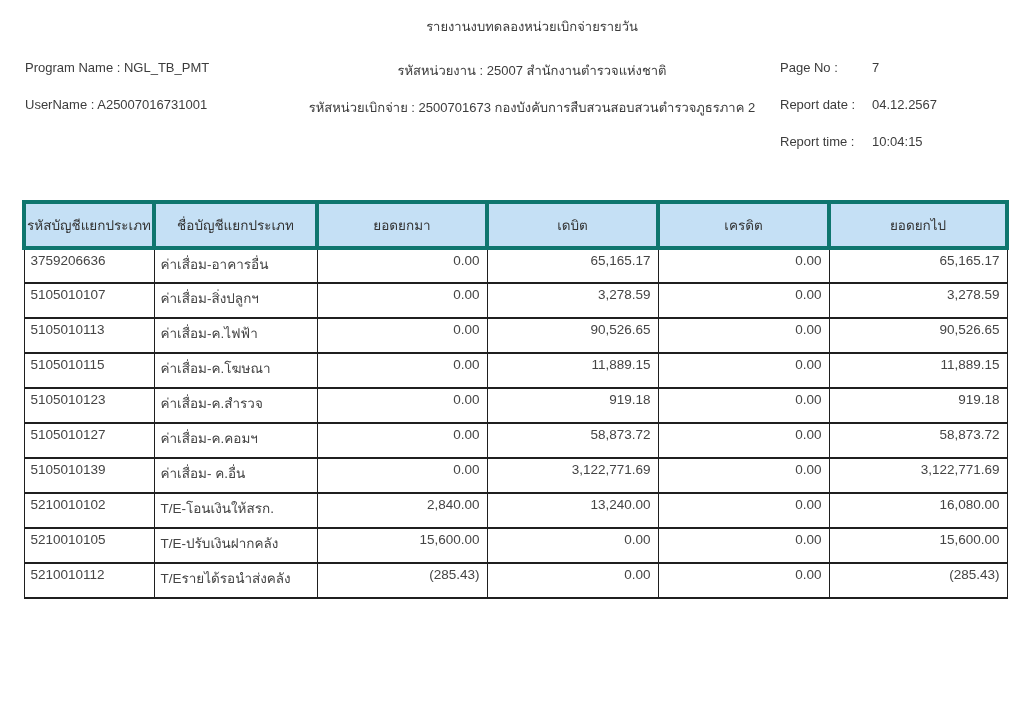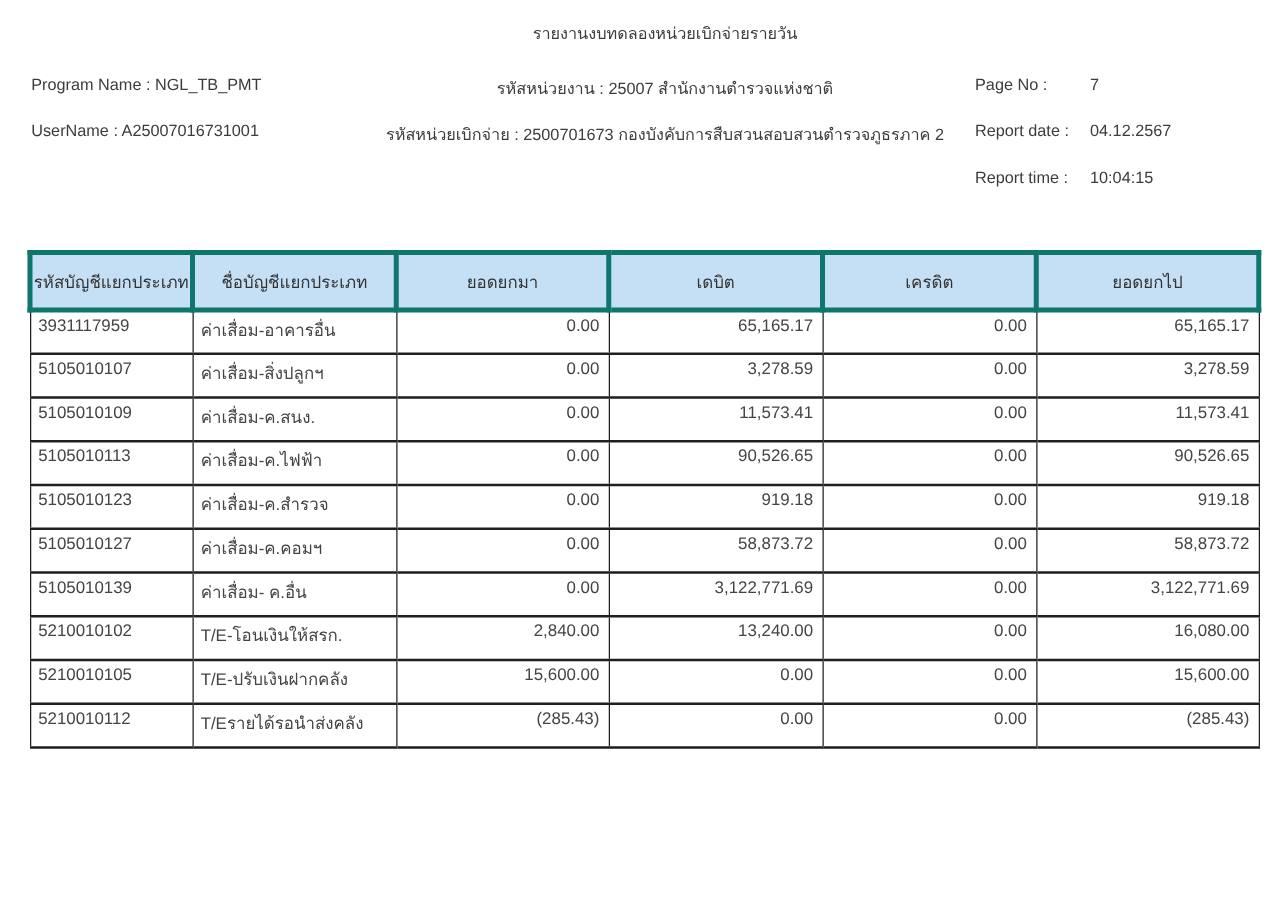--- a/index.html
+++ b/index.html
@@ -64,50 +64,50 @@
         <th>รหัสบัญชีแยกประเภท</th>
         <th>ชื่อบัญชีแยกประเภท</th>
         <th>ยอดยกมา</th>
         <th>เดบิต</th>
         <th>เครดิต</th>
         <th>ยอดยกไป</th>
       </tr>
     </thead>
     <tbody>
         <tr>
-          <td class="txt">3931117959</td>
+          <td class="txt">3759206636</td>
           <td class="txt">ค่าเสื่อม-อาคารอื่น</td>
           <td class="num">0.00</td>
           <td class="num">65,165.17</td>
           <td class="num">0.00</td>
           <td class="num">65,165.17</td>
         </tr>
         <tr>
           <td class="txt">5105010107</td>
           <td class="txt">ค่าเสื่อม-สิ่งปลูกฯ</td>
           <td class="num">0.00</td>
           <td class="num">3,278.59</td>
           <td class="num">0.00</td>
           <td class="num">3,278.59</td>
         </tr>
         <tr>
-          <td class="txt">5105010109</td>
-          <td class="txt">ค่าเสื่อม-ค.สนง.</td>
-          <td class="num">0.00</td>
-          <td class="num">11,573.41</td>
-          <td class="num">0.00</td>
-          <td class="num">11,573.41</td>
-        </tr>
-        <tr>
           <td class="txt">5105010113</td>
           <td class="txt">ค่าเสื่อม-ค.ไฟฟ้า</td>
           <td class="num">0.00</td>
           <td class="num">90,526.65</td>
           <td class="num">0.00</td>
           <td class="num">90,526.65</td>
+        </tr>
+        <tr>
+          <td class="txt">5105010115</td>
+          <td class="txt">ค่าเสื่อม-ค.โฆษณา</td>
+          <td class="num">0.00</td>
+          <td class="num">11,889.15</td>
+          <td class="num">0.00</td>
+          <td class="num">11,889.15</td>
         </tr>
         <tr>
           <td class="txt">5105010123</td>
           <td class="txt">ค่าเสื่อม-ค.สำรวจ</td>
           <td class="num">0.00</td>
           <td class="num">919.18</td>
           <td class="num">0.00</td>
           <td class="num">919.18</td>
         </tr>
         <tr>

